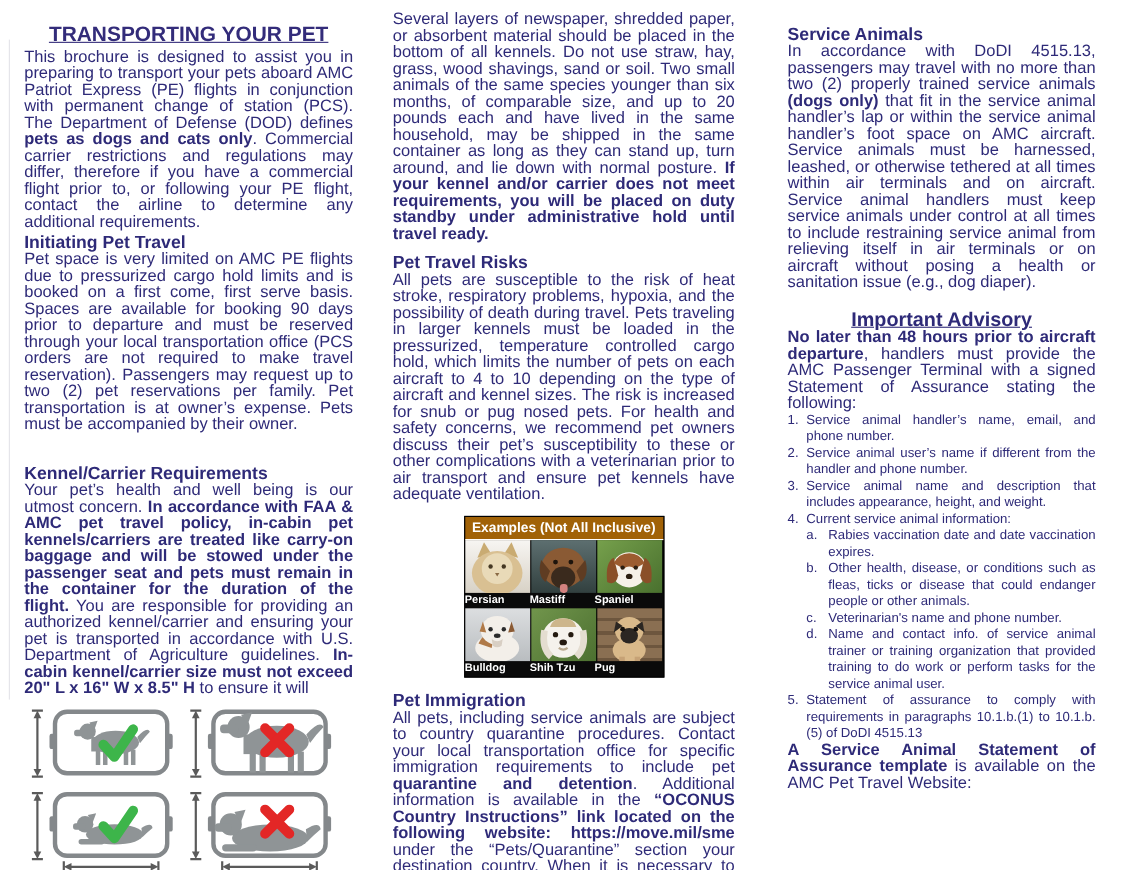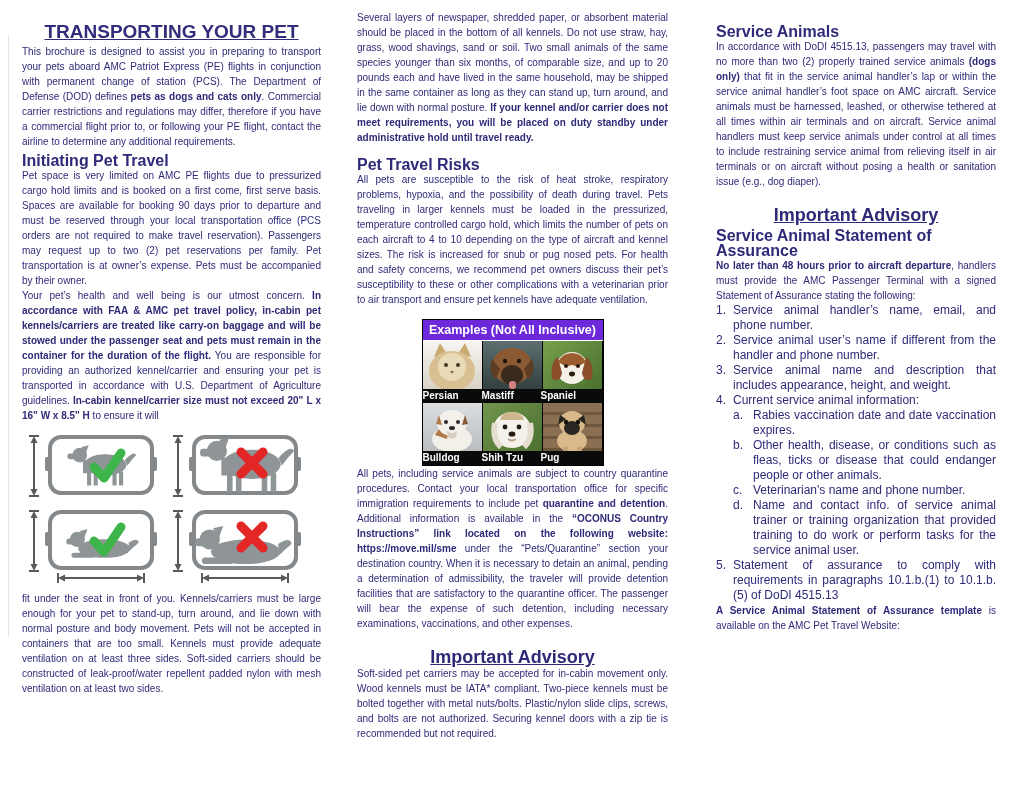--- a/index.html
+++ b/index.html
@@ -3,36 +3,36 @@
 <meta charset="utf-8">
 <style>
   html,body{margin:0;padding:0;background:#ffffff;width:1024px;height:791px;overflow:hidden;}
   body{font-family:"Liberation Sans",sans-serif;color:#2e2a78;}
   .page{position:relative;display:flex;padding:10px 28px 0 22px;box-sizing:border-box;width:1024px;height:791px;}
   .fold-line{position:absolute;left:8px;top:36px;height:600px;width:1px;background:#e3e3e8;}
   .col{display:block;}
   .col1{width:299px;}
   .col2{width:311px;margin-left:36px;}
   .col3{width:280px;margin-left:48px;}
-  p.para{font-size:10px;line-height:15px;text-align:justify;margin:0;}
+  p.para{font-size:15px;line-height:15px;text-align:justify;margin:0;}
   .b{font-weight:bold;}
   .h{font-size:16px;line-height:15px;font-weight:bold;margin:0;}
   .title{font-size:19px;line-height:24px;font-weight:bold;text-align:center;color:#332c7a;margin:10px 0 0 0;}
   .title span{text-decoration:underline;}
   .center-h{font-size:18px;line-height:17px;font-weight:bold;text-align:center;margin:0;}
   .center-h span{text-decoration:underline;}.mt6{margin-top:6px;}.mt12{margin-top:12px;}
   .mt14{margin-top:14px;}.mt16{margin-top:4px;}.mt18{margin-top:18px;}.mt22{margin-top:22px;}
   .mt24{margin-top:24px;}.mt30{margin-top:30px;}
 
   
   .diagram{margin:10px 0 4px 2px;}
 
   
   .figure{width:180px;margin:12px auto 0 auto;border:1px solid #000;background:#000;}
-  .figure-header{background:#6d28d9;color:#ffffff;font-weight:bold;font-size:12.5px;line-height:20px;text-align:center;border-bottom:1px solid #ffffff;}
+  .figure-header{background:#a16207;color:#ffffff;font-weight:bold;font-size:12.5px;line-height:20px;text-align:center;border-bottom:1px solid #ffffff;}
   .photo-row{display:flex;gap:1px;}
   .photo{width:59px;height:48px;position:relative;overflow:hidden;}
   .photo svg{display:block;}
   .label-row{display:flex;background:#0a0a0a;}
   .label-cell{width:59px;color:#ffffff;font-weight:bold;font-size:10px;line-height:14px;text-align:left;}
   .bg-persian{background:linear-gradient(180deg,#f7f5f2,#d8d2c6);}
   .bg-mastiff{background:linear-gradient(180deg,#5d6f70,#32403f);}
   .bg-spaniel{background:linear-gradient(135deg,#76a04c,#49702e);}
   .bg-bulldog{background:linear-gradient(180deg,#dcdee0,#b9bdc0);}
   .bg-shihtzu{background:linear-gradient(135deg,#71954c,#4c7030);}
@@ -52,20 +52,21 @@
   <div class="fold-line"></div>
 
   <div class="col col1">
     <div class="title"><span>TRANSPORTING YOUR PET</span></div>
 
     <p class="para mt22"><span>This brochure is designed to assist you in preparing to transport your pets aboard AMC Patriot Express (PE) flights in conjunction with permanent change of station (PCS). The Department of Defense (DOD) defines </span><span class="b">pets as dogs and cats only</span><span>. Commercial carrier restrictions and regulations may differ, therefore if you have a commercial flight prior to, or following your PE flight, contact the airline to determine any additional requirements.</span></p>
 
     <p class="h mt16">Initiating Pet Travel</p>
     <p class="para">Pet space is very limited on AMC PE flights due to pressurized cargo hold limits and is booked on a first come, first serve basis. Spaces are available for booking 90 days prior to departure and must be reserved through your local transportation office (PCS orders are not required to make travel reservation). Passengers may request up to two (2) pet reservations per family. Pet transportation is at owner’s expense. Pets must be accompanied by their owner.</p>
 
+    <p class="h mt30">Kennel/Carrier Requirements</p>
     <p class="para"><span>Your pet’s health and well being is our utmost concern. </span><span class="b">In accordance with FAA &amp; AMC pet travel policy, in-cabin pet kennels/carriers are treated like carry-on baggage and will be stowed under the passenger seat and pets must remain in the container for the duration of the flight.</span><span> You are responsible for providing an authorized kennel/carrier and ensuring your pet is transported in accordance with U.S. Department of Agriculture guidelines. </span><span class="b">In-cabin kennel/carrier size must not exceed 20" L x 16" W x 8.5" H</span><span> to ensure it will</span></p>
 
     <div class="diagram">
       <svg width="290" height="150" viewBox="0 0 290 150">
         <defs>
           <g id="kennel">
             <rect x="0" y="2" width="102" height="56" rx="11" fill="none" stroke="#84888b" stroke-width="4"></rect>
             <rect x="-5" y="22" width="6" height="14" rx="2" fill="#84888b"></rect>
             <rect x="101" y="22" width="6" height="14" rx="2" fill="#84888b"></rect>
           </g>
@@ -228,34 +229,34 @@
           </svg>
         </div>
       </div>
       <div class="label-row">
         <div class="label-cell">Bulldog</div>
         <div class="label-cell">Shih Tzu</div>
         <div class="label-cell">Pug</div>
       </div>
     </div>
 
+    <p class="h mt14">Pet Immigration</p>
     <p class="para"><span>All pets, including service animals are subject to country quarantine procedures. Contact your local transportation office for specific immigration requirements to include pet </span><span class="b">quarantine and detention</span><span>. Additional information is available in the </span><span class="b">“OCONUS Country Instructions” link located on the following website: https://move.mil/sme</span><span> under the “Pets/Quarantine” section your destination country. When it is necessary to detain an animal, pending a determination of admissibility, the traveler will provide detention facilities that are satisfactory to the quarantine officer. The passenger will bear the expense of such detention, including necessary examinations, vaccinations, and other expenses.</span></p>
 
     <div class="center-h mt18"><span>Important Advisory</span></div>
     <p class="para mt16">Soft-sided pet carriers may be accepted for in-cabin movement only. Wood kennels must be IATA* compliant. Two-piece kennels must be bolted together with metal nuts/bolts. Plastic/nylon slide clips, screws, and bolts are not authorized. Securing kennel doors with a zip tie is recommended but not required.</p>
   </div>
 
   <div class="col col3">
     <p class="h mt14">Service Animals</p>
     <p class="para"><span>In accordance with DoDI 4515.13, passengers may travel with no more than two (2) properly trained service animals </span><span class="b">(dogs only)</span><span> that fit in the service animal handler’s lap or within the service animal handler’s foot space on AMC aircraft. Service animals must be harnessed, leashed, or otherwise tethered at all times within air terminals and on aircraft. Service animal handlers must keep service animals under control at all times to include restraining service animal from relieving itself in air terminals or on aircraft without posing a health or sanitation issue (e.g., dog diaper).</span></p>
 
 
     <div class="center-h mt18"><span>Important Advisory</span></div>
 
-    <p class="h mt16">Service Animal Statement of Assurance</p>
     <p class="para"><span class="b">No later than 48 hours prior to aircraft departure</span><span>, handlers must provide the AMC Passenger Terminal with a signed Statement of Assurance stating the following:</span></p>
 
     <div>
       <div class="list-row">
           <span class="list-num">1.</span>
           <span class="list-text">Service animal handler’s name, email, and phone number.</span>
         </div>
       <div class="list-row">
           <span class="list-num">2.</span>
           <span class="list-text">Service animal user’s name if different from the handler and phone number.</span>

